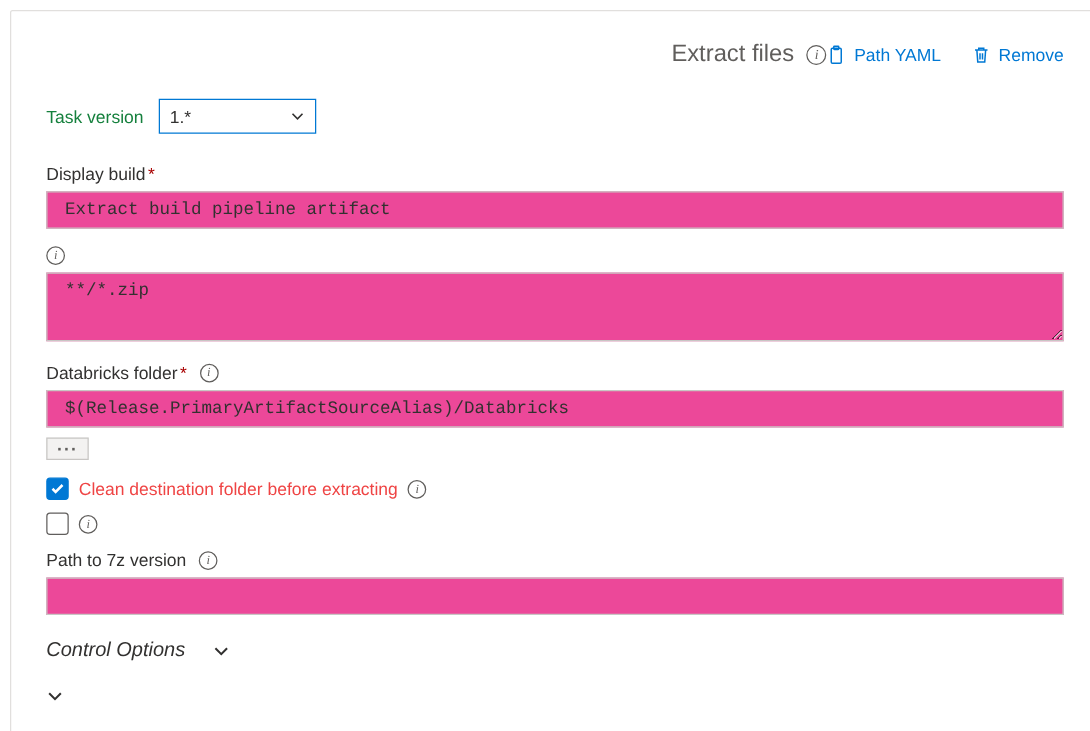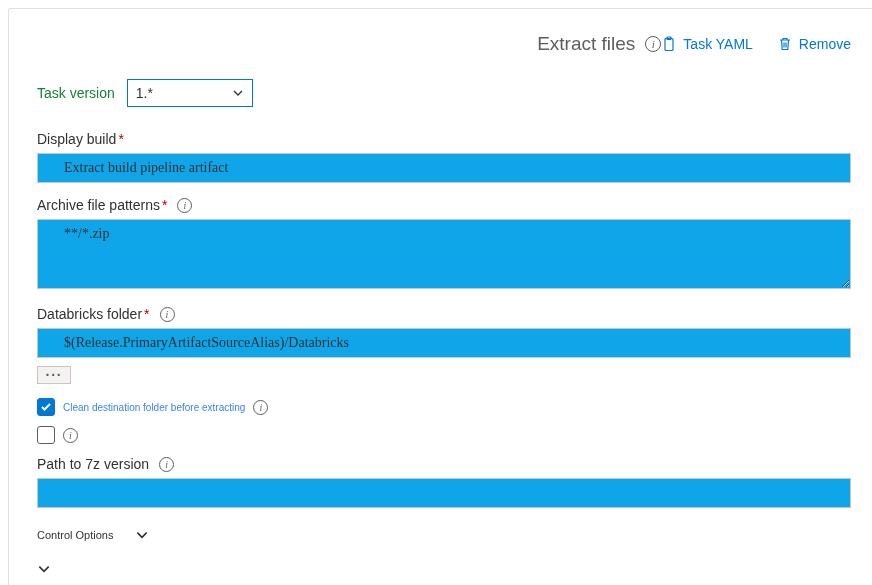--- a/index.html
+++ b/index.html
@@ -65,73 +65,74 @@
 
   .form-group { margin-bottom: 14px; }
   .form-label {
     display:flex; align-items:center; gap:10px;
     font-size:14px; color:#323130; margin-bottom:6px;
   }
   .req { color:#a80000; margin-left:2px; }
   .text-input, .textarea-input {
     width: 100%;
     border: 1px solid #c8c6c4;
-    padding: 6px 26px;
-    font-family: Liberation Serif, serif;
+    padding: 6px 14px;
+    font-family: Liberation Mono, monospace;
     font-size: 14px;
     color:#323130;
-    background:#0ea5e9;
+    background:#ec4899;
   }
   .text-input { height: 30px; }
-  .textarea-input { height: 70px; resize: both; }
+  .textarea-input { height: 55px; resize: both; }
   .dest-row { display:flex; gap:8px; align-items:stretch;flex-direction:column; }
   .dest-row .text-input { flex:1; }
   .more-btn {
     width: 34px; border:1px solid #c8c6c4; background:#f3f2f1;
     display:flex; align-items:center; justify-content:center;
     cursor:pointer; font-weight:700; color:#605e5c; letter-spacing:1px;
   }
 
   .checkbox-row {
     display:flex; align-items:center; gap:8px;
     margin: 10px 0 8px 0;
   }
   .cbox {
     width:18px; height:18px; border:1px solid #605e5c; border-radius:3px;
     display:inline-flex; align-items:center; justify-content:center;
     cursor:pointer; flex-shrink:0;
   }
   .cbox.checked { background:#0078d4; border-color:#0078d4; }
   .cbox.checked svg { width:12px; height:12px; }
-  .cb-label { font-size:10px; color:#3b82f6; }
+  .cb-label { font-size:14px; color:#ef4444; }
 
   .section-toggle {
     display:flex; align-items:center; gap:22px;
-    font-size:11px; color:#323130; cursor:pointer;
+    font-size:16px; color:#323130; cursor:pointer;
     margin-top: 20px;
+    font-style: italic;
   }
   .section-toggle .chev { width:14px; height:14px; }
 </style>
 </head>
 <body>
 
 <div class="panel">
 
   <div class="header-row">
     <div class="title-group">
       <span class="title">Extract files</span>
       <span class="info-icon">i</span>
     </div>
     <div class="actions">
       <div class="action-link">
         <svg viewBox="0 0 16 16" fill="none" stroke="#0078d4" stroke-width="1.2">
           <rect x="4" y="2.5" width="8" height="12" rx="1"></rect>
           <rect x="6" y="1" width="4" height="2.5" rx="0.5"></rect>
         </svg>
-        <span>Task YAML</span>
+        <span>Path YAML</span>
       </div>
       <div class="action-link">
         <svg viewBox="0 0 16 16" fill="none" stroke="#0078d4" stroke-width="1.2">
           <path d="M3 4h10"></path>
             <path d="M6 4V2.5h4V4"></path>
             <path d="M4.5 4l.7 9.5h5.6L11.5 4"></path>
           <path d="M7 6.5v5"></path>
             <path d="M9 6.5v5"></path>
         </svg>
         <span>Remove</span>
@@ -153,23 +154,20 @@
     <div class="form-label">
       <span>
         <span>Display build</span><span class="req">*</span>
       </span>
     </div>
     <input class="text-input" type="text" value="Extract build pipeline artifact" style="">
   </div>
 
   <div class="form-group">
     <div class="form-label">
-      <span>
-        <span>Archive file patterns</span><span class="req">*</span>
-      </span>
       <span class="info-icon sm">i</span>
     </div>
     <textarea class="textarea-input" style="">**/*.zip</textarea>
   </div>
 
   <div class="form-group">
     <div class="form-label">
       <span>
         <span>Databricks folder</span><span class="req">*</span>
       </span>

